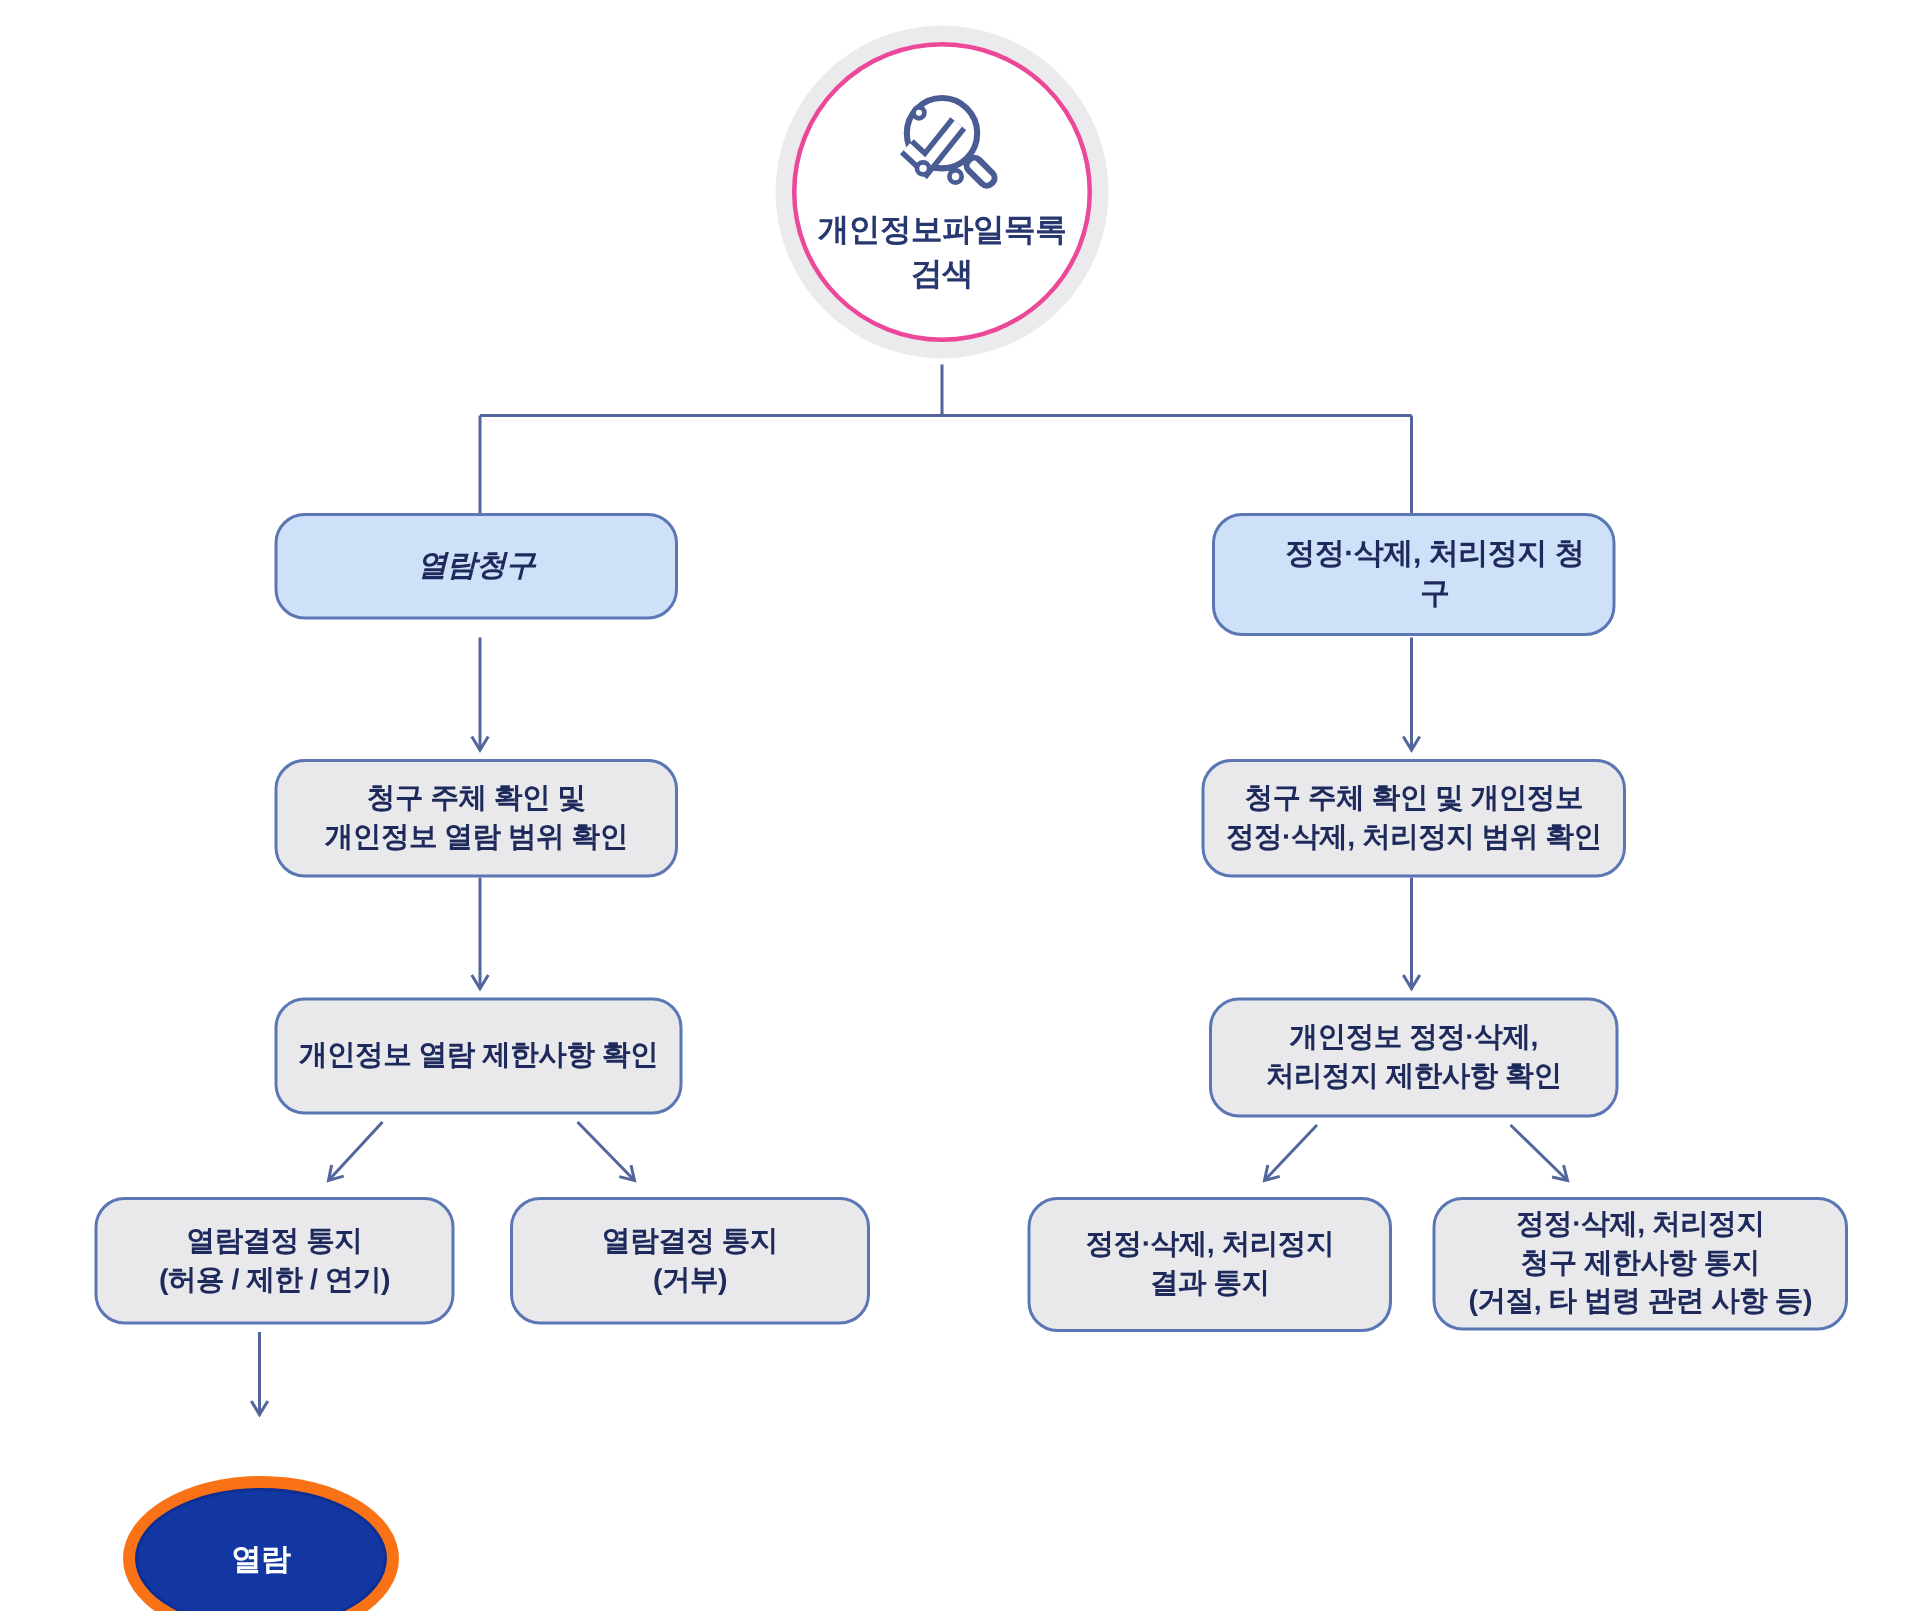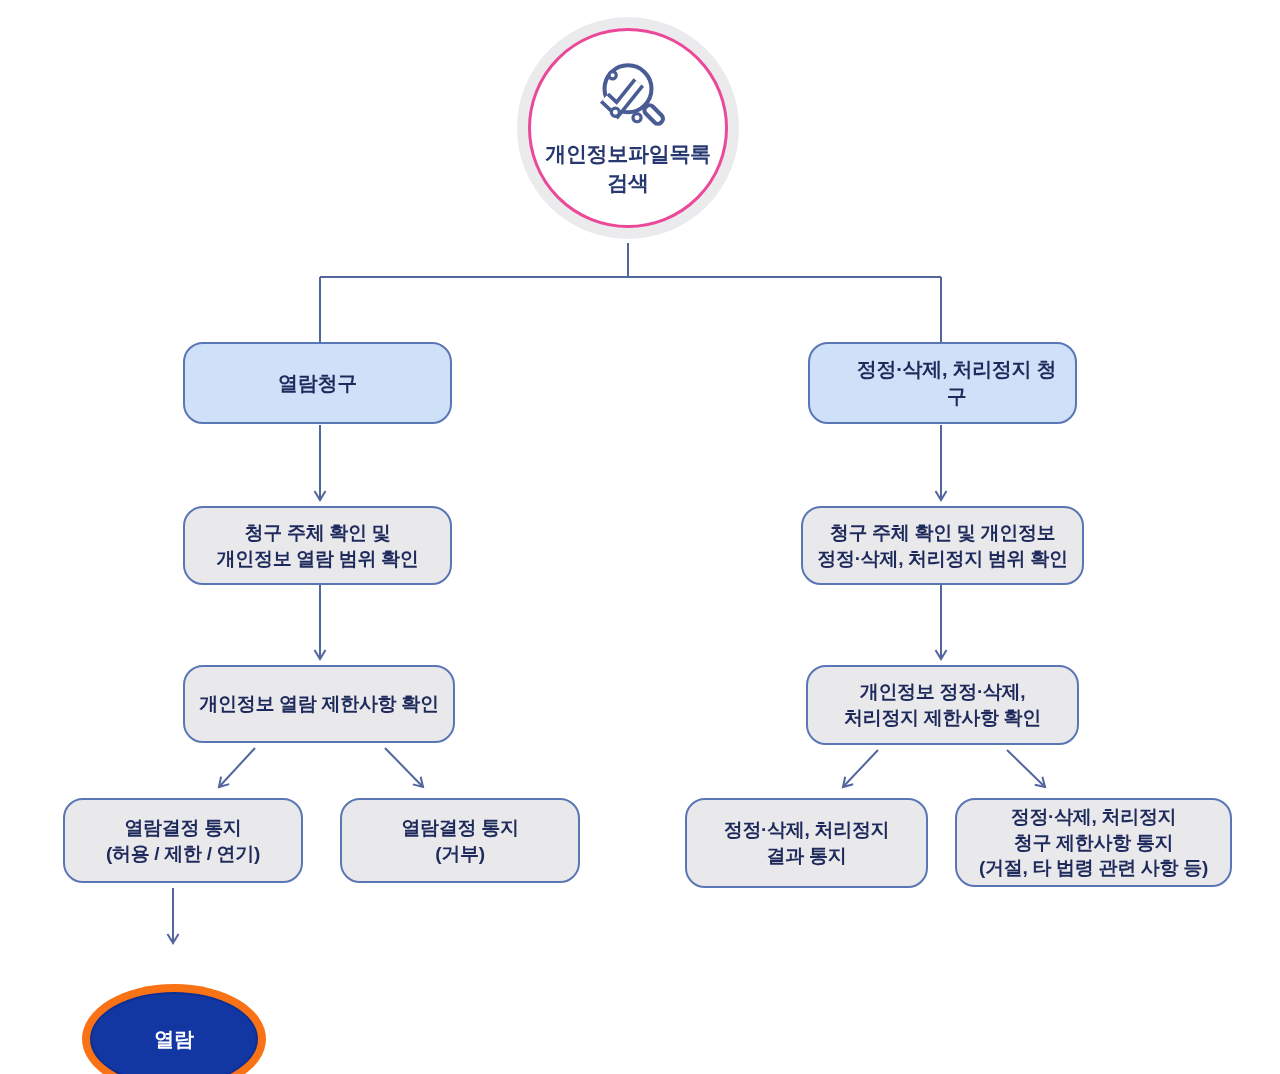--- a/index.html
+++ b/index.html
@@ -16,21 +16,21 @@
 
   
   .box{position:absolute;border:2px solid #5b76b5;background:#e9e9eb;border-radius:20px;
        display:flex;align-items:center;justify-content:center;box-sizing:border-box;}
   .box.blue{background:#cfe1f9;}
   .box .lbl{color:#1e2a5c;font-weight:700;font-size:19px;line-height:1.35;text-align:center;
             white-space:pre-line;letter-spacing:-0.3px;padding:4px 10px;}
   .box.blue .lbl{font-size:20px;}
 
   
-  .n-view-request      {left:183px;top:342px;width:269px;height:82px;}
+  .n-view-request      {left:183px;top:342px;width:269px;height:71px;font-style:italic;}
   .n-edit-request      {left:808px;top:342px;width:269px;height:82px;padding-left:28px;}
   .n-view-verify       {left:183px;top:506px;width:269px;height:79px;}
   .n-edit-verify       {left:801px;top:506px;width:283px;height:79px;}
   .n-view-restriction  {left:183px;top:665px;width:272px;height:78px;}
   .n-edit-restriction  {left:806px;top:665px;width:273px;height:80px;}
   .n-view-allow        {left:63px; top:798px;width:240px;height:85px;}
   .n-view-deny         {left:340px;top:798px;width:240px;height:85px;}
   .n-edit-result       {left:685px;top:798px;width:243px;height:90px;}
   .n-edit-restrict-note{left:955px;top:798px;width:277px;height:89px;}
 

